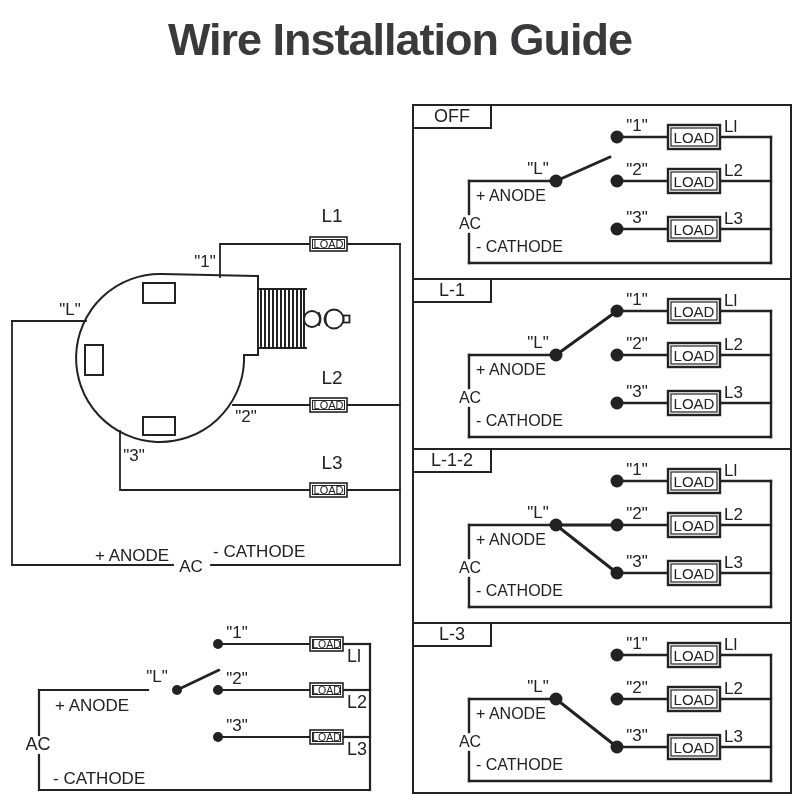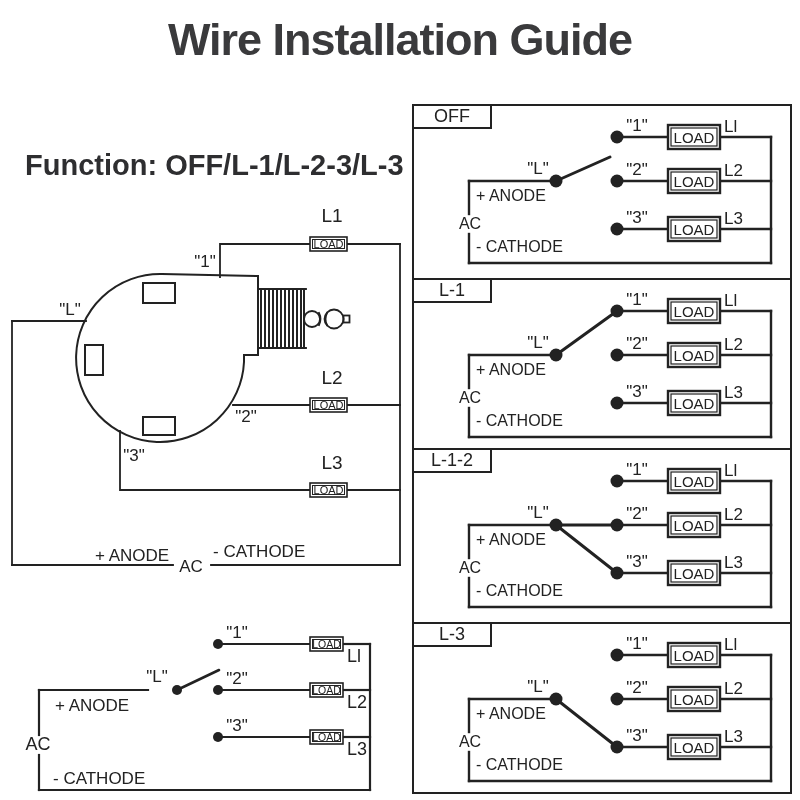--- a/index.html
+++ b/index.html
@@ -29,21 +29,20 @@
   .boxsin{fill:none;stroke:#222;stroke-width:1;}
   .border{fill:none;stroke:#222;stroke-width:2;}
   .body{fill:#fff;stroke:#222;stroke-width:2;}
   .thread{stroke:#222;stroke-width:2;fill:none;stroke-linecap:round;}
 </style>
 </head>
 <body>
 
 <div class="page">
   <h1 class="title">Wire Installation Guide</h1>
-  <div class="function-line">Function: OFF/L-1/L-2-3/L-3</div>
 
   <svg id="main-svg" width="410" height="405" viewBox="0 0 410 405">
     <g>
       <path class="body" d="M 162,79 L 258,81 L 258,160 L 244,160 L 244,167 A 84 84 0 1 1 162,79 Z"></path>
       <rect class="body" x="143" y="88" width="32" height="20"></rect>
       <rect class="body" x="85" y="150" width="18" height="30"></rect>
       <rect class="body" x="143" y="222" width="32" height="18"></rect>
       <g>
         <line class="w2" x1="258" y1="94" x2="306" y2="94"></line>
         <line class="w2" x1="258" y1="153" x2="306" y2="153"></line>

